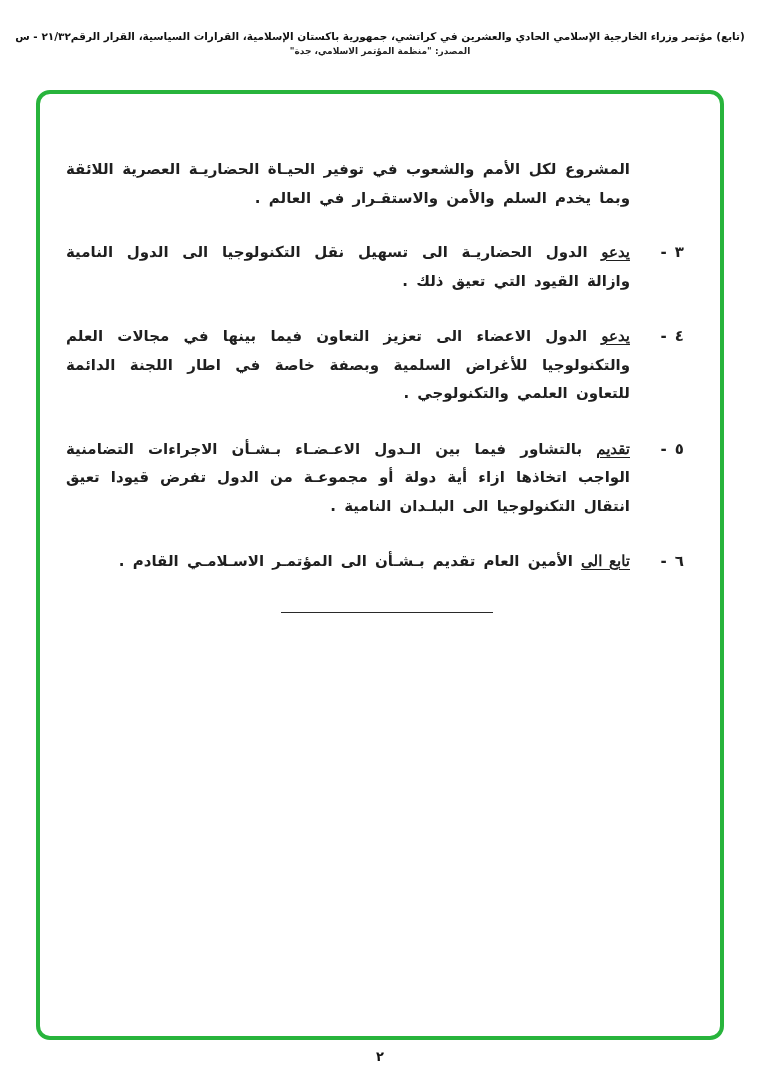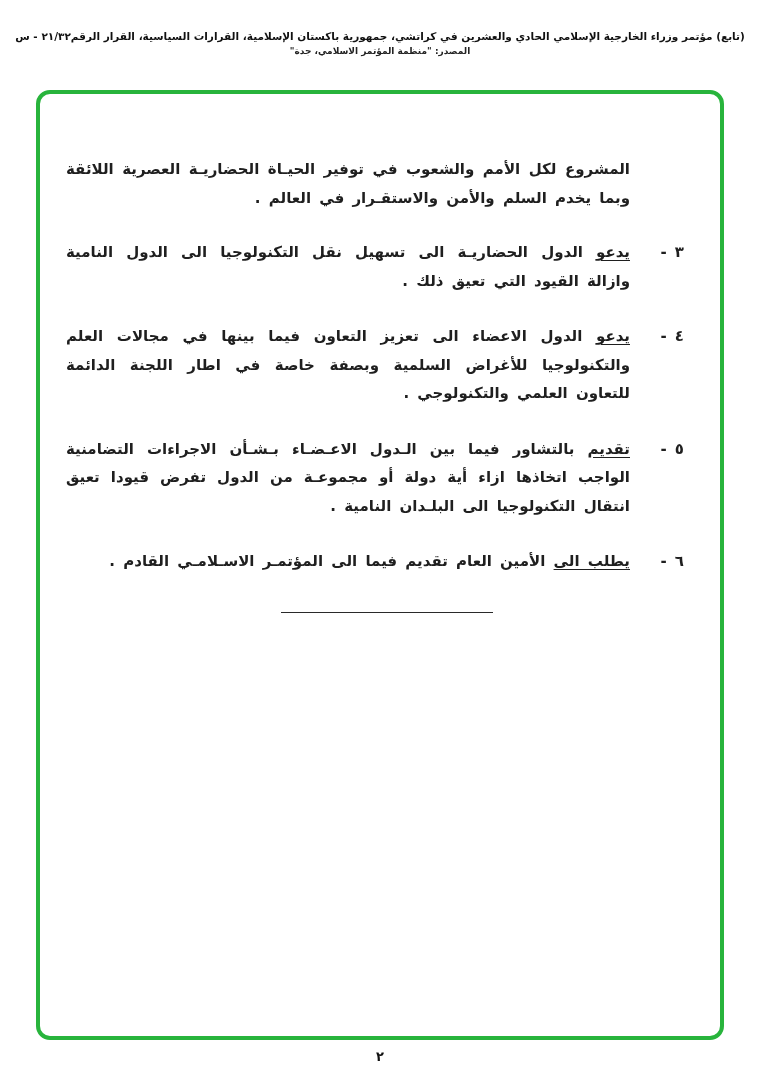--- a/index.html
+++ b/index.html
@@ -76,20 +76,21 @@
     white-space: nowrap;
     text-align: right;
   }
   .resolution-item .item-text {
     flex: 1;
     text-align: justify;
   }
   .lead-word {
     text-decoration: underline;
     text-underline-offset: 3px;
+    font-family: Liberation Serif, serif;
   }
 
   
   .section-divider {
     width: 212px;
     border: 0;
     border-top: 1.6px solid #2a2a2a;
     margin: 36px auto 0 215px; 
   }
 
@@ -129,20 +130,20 @@
     <p class="item-text"><span class="lead-word">يدعو</span><span> الدول الاعضاء الى تعزيز التعاون فيما بينها في مجالات العلم والتكنولوجيا للأغراض السلمية وبصفة خاصة في اطار اللجنة الدائمة للتعاون العلمي والتكنولوجي .</span></p>
   </div>
 
   <div class="resolution-item">
     <span class="item-number">٥ -</span>
     <p class="item-text"><span class="lead-word">تقديم</span><span> بالتشاور فيما بين الـدول الاعـضـاء بـشـأن الاجراءات التضامنية الواجب اتخاذها ازاء أية دولة أو مجموعـة من الدول تفرض قيودا تعيق انتقال التكنولوجيا الى البلـدان النامية .</span></p>
   </div>
 
   <div class="resolution-item">
     <span class="item-number">٦ -</span>
-    <p class="item-text"><span class="lead-word">يطلب الى</span><span> الأمين العام تقديم فيما الى المؤتمـر الاسـلامـي القادم .</span></p>
+    <p class="item-text"><span class="lead-word">تابع الى</span><span> الأمين العام تقديم بـشـأن الى المؤتمـر الاسـلامـي القادم .</span></p>
   </div>
 
   <hr class="section-divider">
 
 </main>
 
 <footer class="page-number">٢</footer>
 
 </body></html>

